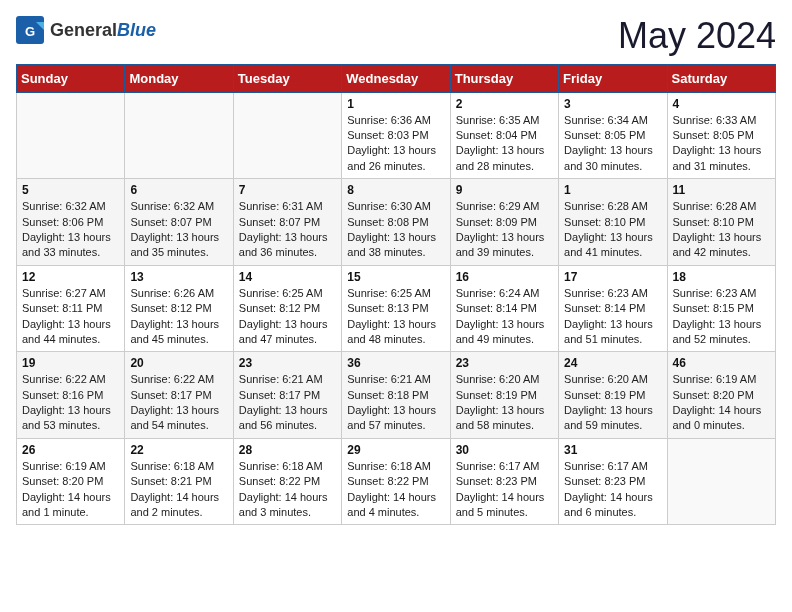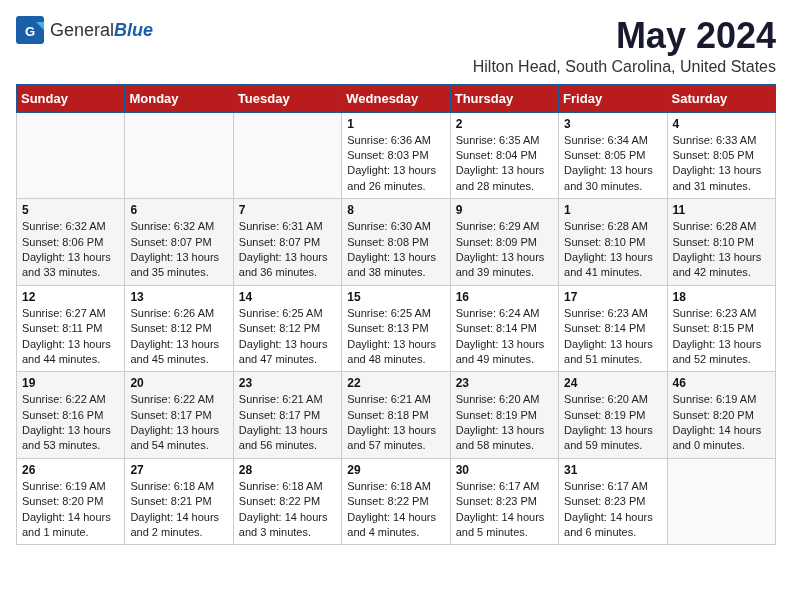--- a/index.html
+++ b/index.html
@@ -16,41 +16,41 @@
       justify-content: space-between;
       margin-bottom: 8px;
     }
     .logo-area {
       display: flex;
       align-items: center;
       gap: 6px;
     }
     .logo-text-general {
       font-size: 18px;
-      font-weight: normal;
+      font-weight: bold;
       color: #333;
       line-height: 1;
     }
     .logo-text-blue {
       font-size: 18px;
       font-weight: bold;
       color: #1a5fa8;
       line-height: 1;
       font-style: italic;
     }
     .logo-icon {
       width: 28px;
       height: 28px;
     }
     .title-area {
       text-align: right;
     }
     .main-title {
       font-size: 36px;
-      font-weight: bold;
+      font-weight: normal;
       color: #1a1a2e;
       line-height: 1.1;
     }
     .sub-title {
       font-size: 16px;
       color: #333;
       margin-top: 2px;
     }
     .calendar {
       width: 100%;
@@ -108,21 +108,20 @@
       <polygon points="20,6 28,6 28,14" fill="#4ab0e8"></polygon>
     </svg>
     <div>
       <div>
         <span class="logo-text-general">General</span><span class="logo-text-blue">Blue</span>
       </div>
     </div>
   </div>
   <div class="title-area">
     <div class="main-title">May 2024</div>
-    <div class="sub-title">Hilton Head, South Carolina, United States</div>
   </div>
 </div>
 
 <table class="calendar">
   <thead>
     <tr>
 
     <th>Sunday</th>
         <th>Monday</th>
         <th>Tuesday</th>
@@ -221,21 +220,21 @@
         </td>
         <td>
           <span class="day-number">20</span>
           <div class="day-content">Sunrise: 6:22 AM<br>Sunset: 8:17 PM<br>Daylight: 13 hours<br>and 54 minutes.</div>
         </td>
         <td>
           <span class="day-number">23</span>
           <div class="day-content">Sunrise: 6:21 AM<br>Sunset: 8:17 PM<br>Daylight: 13 hours<br>and 56 minutes.</div>
         </td>
         <td>
-          <span class="day-number">22</span>
+          <span class="day-number">36</span>
           <div class="day-content">Sunrise: 6:21 AM<br>Sunset: 8:18 PM<br>Daylight: 13 hours<br>and 57 minutes.</div>
         </td>
         <td>
           <span class="day-number">23</span>
           <div class="day-content">Sunrise: 6:20 AM<br>Sunset: 8:19 PM<br>Daylight: 13 hours<br>and 58 minutes.</div>
         </td>
         <td>
           <span class="day-number">24</span>
           <div class="day-content">Sunrise: 6:20 AM<br>Sunset: 8:19 PM<br>Daylight: 13 hours<br>and 59 minutes.</div>
         </td>
@@ -243,21 +242,21 @@
           <span class="day-number">46</span>
           <div class="day-content">Sunrise: 6:19 AM<br>Sunset: 8:20 PM<br>Daylight: 14 hours<br>and 0 minutes.</div>
         </td>
       </tr>
       <tr>
         <td>
           <span class="day-number">26</span>
           <div class="day-content">Sunrise: 6:19 AM<br>Sunset: 8:20 PM<br>Daylight: 14 hours<br>and 1 minute.</div>
         </td>
         <td>
-          <span class="day-number">27</span>
+          <span class="day-number">22</span>
           <div class="day-content">Sunrise: 6:18 AM<br>Sunset: 8:21 PM<br>Daylight: 14 hours<br>and 2 minutes.</div>
         </td>
         <td>
           <span class="day-number">28</span>
           <div class="day-content">Sunrise: 6:18 AM<br>Sunset: 8:22 PM<br>Daylight: 14 hours<br>and 3 minutes.</div>
         </td>
         <td>
           <span class="day-number">29</span>
           <div class="day-content">Sunrise: 6:18 AM<br>Sunset: 8:22 PM<br>Daylight: 14 hours<br>and 4 minutes.</div>
         </td>

